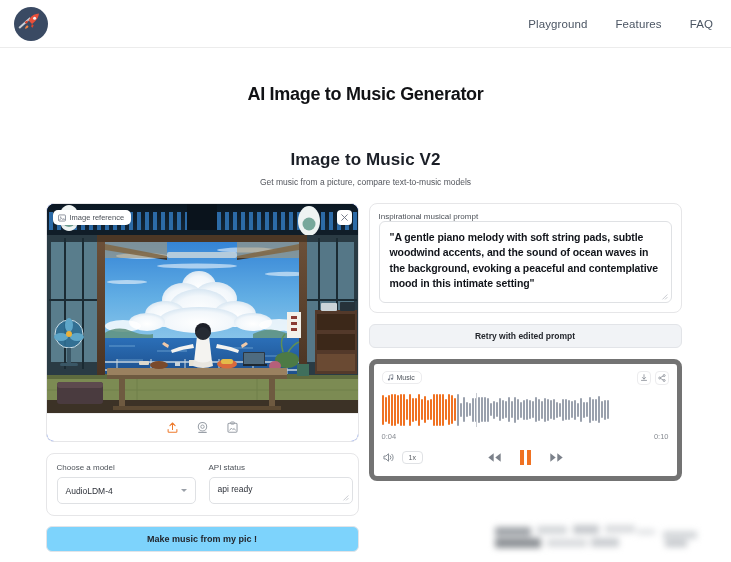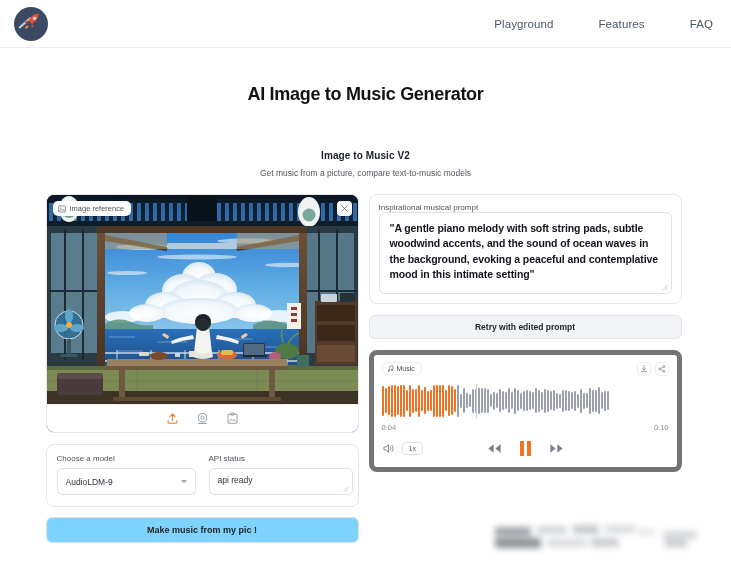--- a/index.html
+++ b/index.html
@@ -30,21 +30,21 @@
   }
   .logo .streak {
     position: absolute; left: 5px; top: 20px;
     width: 15px; height: 1.5px; background: #e3e7ec;
     transform: rotate(-42deg); transform-origin: left center;
     opacity: .85;
   }
   .logo svg { position: absolute; left: 6px; top: 5px; }
   .nav {
     margin-left: auto;
-    display: flex; align-items: center; gap: 45px;
+    display: flex; align-items: center; gap: 28px;
   }
   .nav a {
     font-size: 11.5px; color: #4b5563; text-decoration: none;
     letter-spacing: .1px;
   }
 
   
   .page-title {
     text-align: center;
     font-size: 18px;
@@ -55,21 +55,21 @@
   }
 
   
   .app {
     width: 640px;
     margin: 0 auto;
     padding-top: 45px;
   }
   .app-title {
     text-align: center;
-    font-size: 10px;
+    font-size: 17px;
     font-weight: bold;
     color: #1b1f27;
     letter-spacing: .1px;
   }
   .app-sub {
     text-align: center;
     font-size: 8.5px;
     color: #53565d;
     margin-top: 7px;
   }
@@ -600,21 +600,21 @@
             <rect x="5.6" y="1.2" width="4.8" height="2.6" rx="1" fill="none" stroke="#9aa0a8" stroke-width="1.2"></rect>
             <path d="M4.4 11.6 L6.6 8.8 L8.4 10.6 L10 9.2 L11.8 11.6" fill="none" stroke="#9aa0a8" stroke-width="1.2"></path>
           </svg>
         </div>
       </div>
 
       <div class="row-panel">
         <div class="field">
           <span class="field-label">Choose a model</span>
           <div class="select-box">
-            <span>AudioLDM-9</span>
+            <span>AudioLDM-4</span>
             <span class="caret"></span>
           </div>
         </div>
         <div class="field field-api">
           <span class="field-label">API status</span>
           <div class="textarea-box">
             <span>api ready</span>
             <svg class="resize-grip" viewBox="0 0 8 8">
               <path d="M7 2 L2 7 M7 5 L5 7" stroke="#b9bdc3" stroke-width="0.9" stroke-linecap="round"></path>
             </svg>

